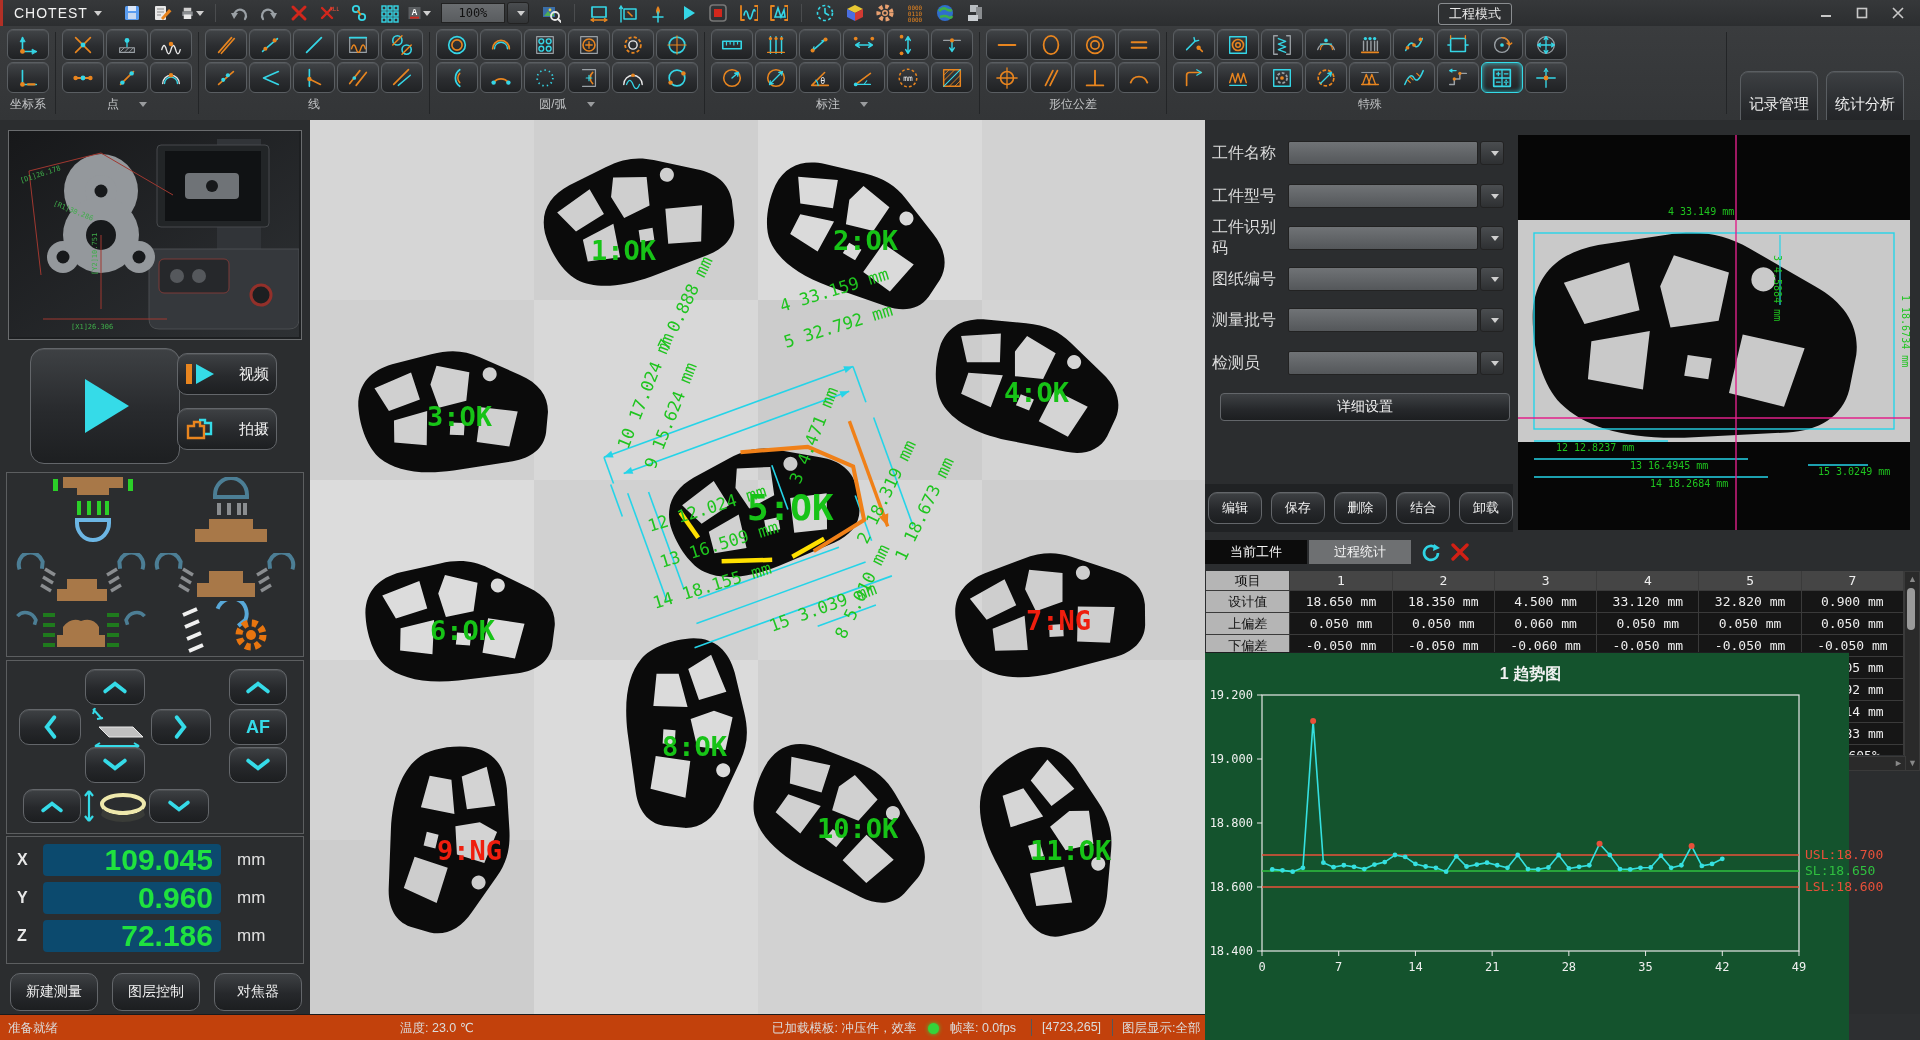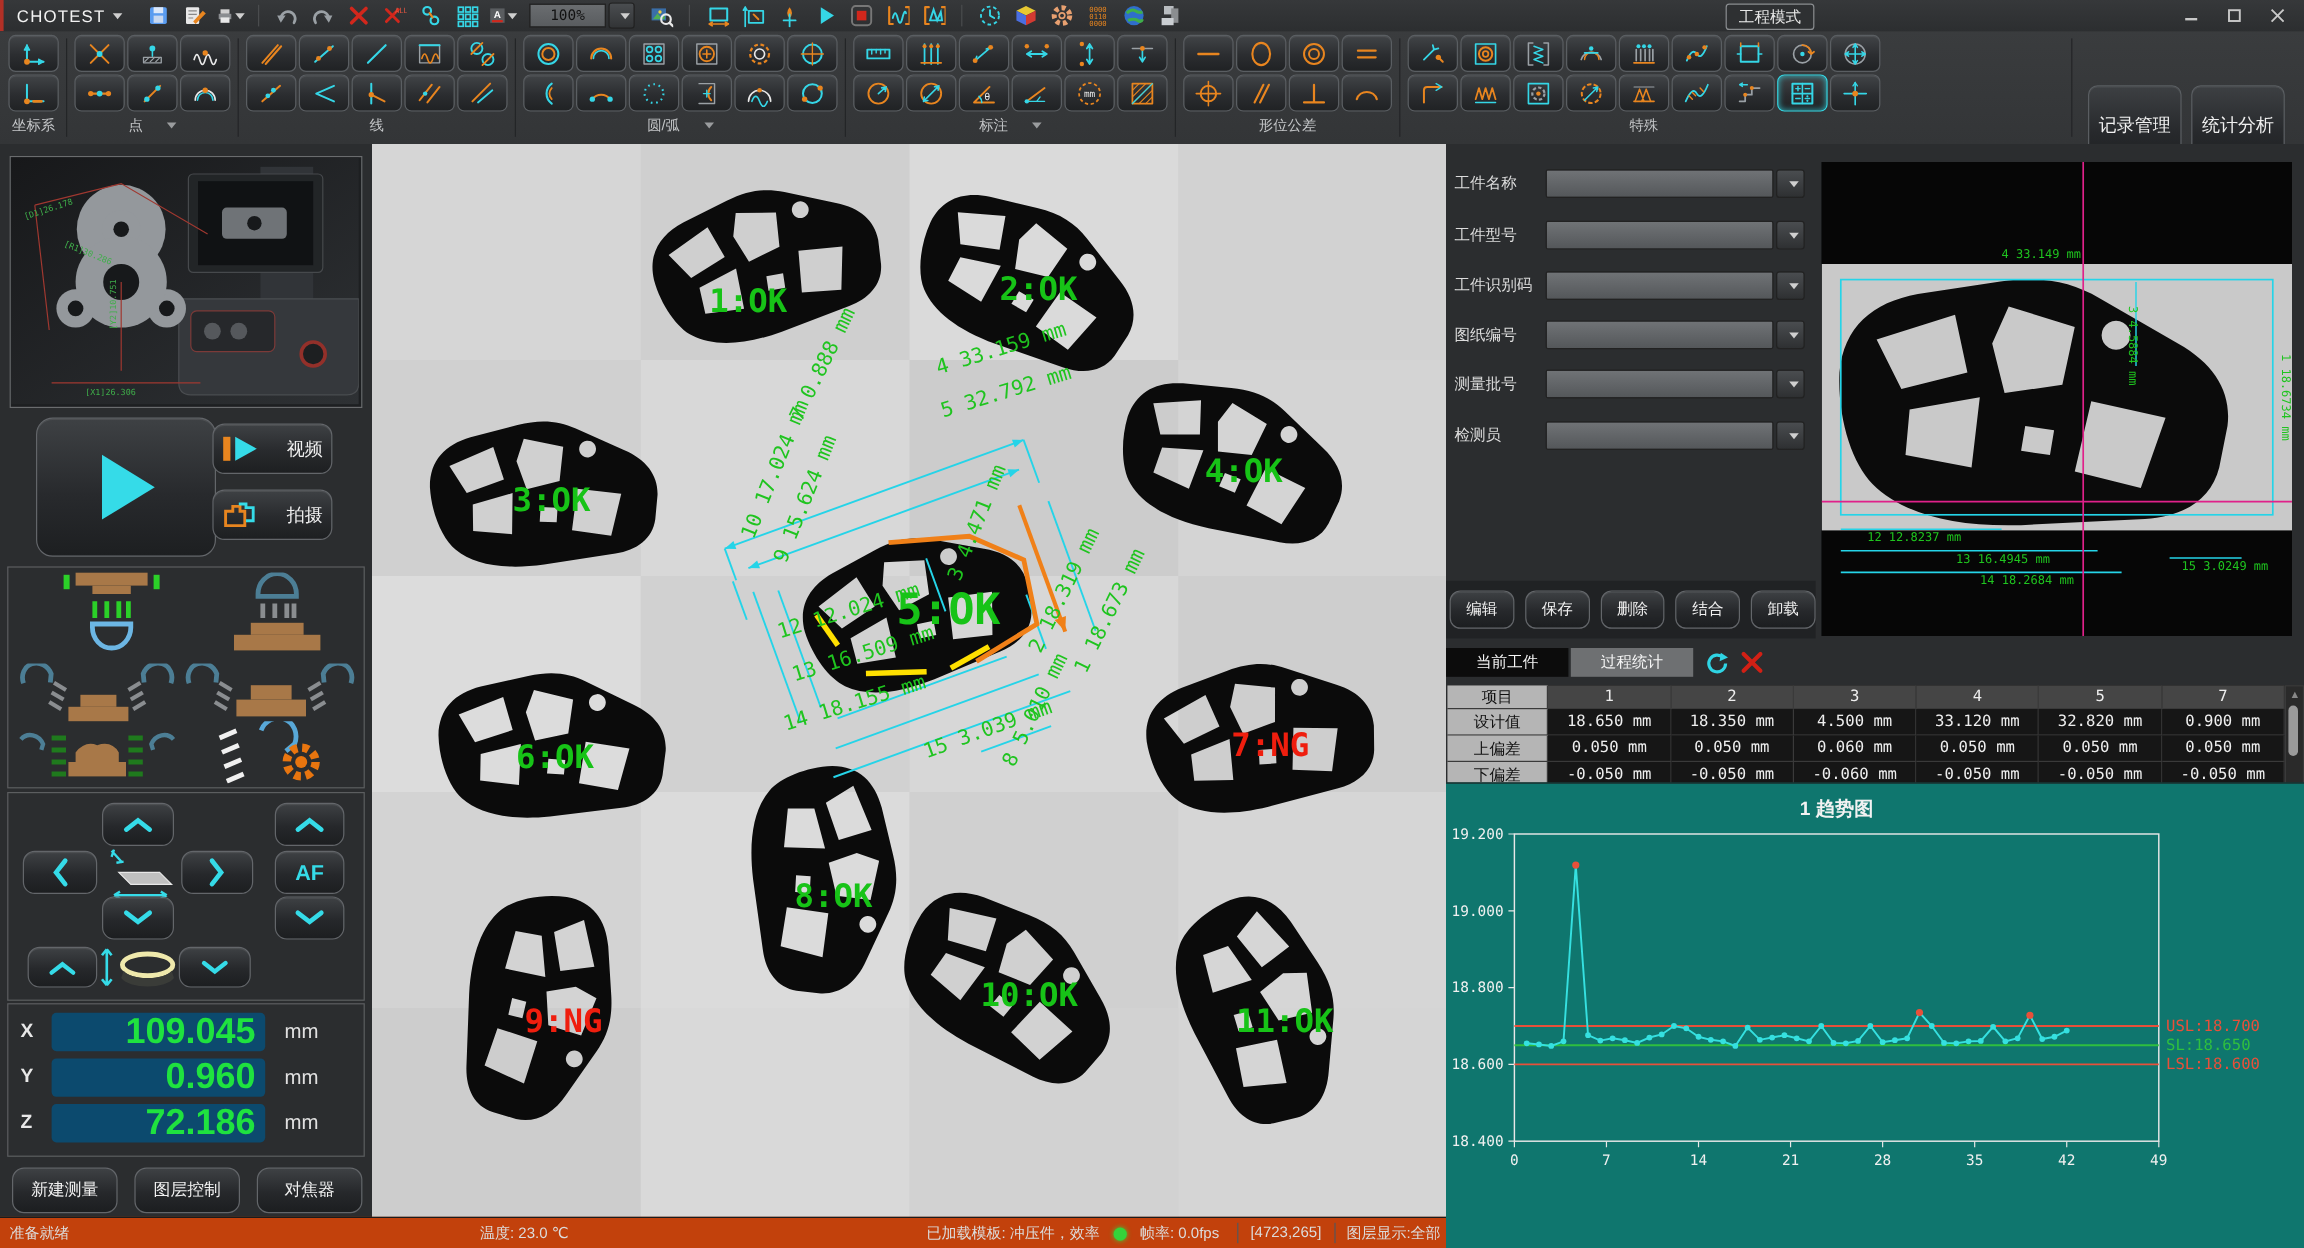--- a/index.html
+++ b/index.html
@@ -48,21 +48,21 @@
   .dro-axis{width:26px;color:#e8e8e8;font-size:16px;font-weight:bold;}
   .dro-val{width:170px;height:32px;background:#0c4a6e;border-radius:4px;color:#1fe23f;font-size:30px;font-weight:bold;text-align:right;padding-right:8px;line-height:32px;font-family:"Liberation Sans",sans-serif;}
   .dro-unit{margin-left:16px;color:#e0e0e0;font-size:17px;}
   .lp-bottom-btn{position:absolute;top:853px;height:36px;border:1px solid #63666a;border-radius:10px;background:linear-gradient(#3e4144,#26282b 55%,#1c1e20);color:#f0f0f0;font-size:14px;display:flex;align-items:center;justify-content:center;}
   
   #main-view{position:absolute;left:310px;top:120px;width:895px;height:894px;background:#d2d2d2;overflow:hidden;}
   .tile{position:absolute;}
   
   #right-panel{position:absolute;left:1205px;top:120px;width:715px;height:894px;background:#2b2d2f;}
   .form-row{position:absolute;left:7px;width:300px;height:22px;display:flex;align-items:center;}
-  .form-label{width:76px;color:#dcdcdc;font-size:13px;}
+  .form-label{width:76px;color:#dcdcdc;font-size:16px;}
   .combo{width:188px;height:22px;background:linear-gradient(#707376,#54575a);border:1px solid #222;border-radius:2px;}
   .combo-arr{width:22px;height:22px;margin-left:2px;border-radius:3px;background:linear-gradient(#4a4d50,#2e3032);border:1px solid #222;display:flex;align-items:center;justify-content:center;}
   #detail-btn{position:absolute;left:15px;top:273px;width:288px;height:26px;border:1px solid #63666a;border-radius:4px;background:linear-gradient(#3e4144,#26282b 60%,#1c1e20);color:#f0f0f0;font-size:14px;display:flex;align-items:center;justify-content:center;}
   #inset-box{position:absolute;left:313px;top:15px;width:392px;height:395px;background:#040404;}
   #action-strip{position:absolute;left:0px;top:364px;width:308px;height:48px;background:#202224;display:flex;align-items:center;gap:9px;padding-left:3px;box-sizing:border-box;}
   .act-btn{width:52px;height:30px;border:1px solid #63666a;border-radius:9px;background:linear-gradient(#3e4144,#26282b 55%,#1c1e20);color:#f0f0f0;font-size:13px;display:flex;align-items:center;justify-content:center;box-shadow:inset 0 1px 0 rgba(255,255,255,.08);}
   #tabs-row{position:absolute;left:0;top:420px;height:24px;display:flex;align-items:center;}
   .tab{height:24px;padding:0 25px;font-size:13px;display:flex;align-items:center;}
   .tab.active{background:#0c0c0c;color:#f5f5f5;}
   .tab.inactive{background:#6e7072;color:#f5f5f5;margin-left:2px;}
@@ -73,21 +73,21 @@
   .tcell{border-right:1px solid #3a3a3a;border-bottom:1px solid #3a3a3a;display:flex;align-items:center;justify-content:center;font-size:13px;font-family:"DejaVu Sans Mono",monospace;color:#eee;background:#161616;}
   .tcell.lab{width:84px;background:#b5b5b5;color:#111;font-family:"Liberation Sans",sans-serif;}
   .tcell.val{width:102px;}
   .trow.header .tcell.val{background:#454545;}
   #vscroll{position:absolute;left:699px;top:451px;width:14px;height:198px;background:#2a2a2a;border:1px solid #3a3a3a;}
   #vthumb{position:absolute;left:2px;top:16px;width:8px;height:42px;background:#9a9a9a;border-radius:4px;}
   #hscroll{position:absolute;left:1px;top:636px;width:698px;height:13px;background:#2a2a2a;border:1px solid #3a3a3a;}
   #hthumb{position:absolute;left:14px;top:2px;width:460px;height:7px;background:#9a9a9a;border-radius:4px;}
   .scr-arr{position:absolute;color:#888;font-size:9px;line-height:12px;}
   
-  #chart-panel{position:absolute;left:1205px;top:652px;width:715px;height:388px;background:#0f766e;border-top:1px solid #1c1d1f;}
+  #chart-panel{position:absolute;left:1205px;top:652px;width:644px;height:388px;background:#14532d;border-top:1px solid #1c1d1f;}
   
   #statusbar{position:absolute;left:0;top:1014px;width:1205px;height:26px;background:#c2410c;border-top:1px solid #1a1b1d;font-size:12.5px;color:#dcdcdc;}
   .sb{position:absolute;top:5px;}
   .sbsep{position:absolute;top:4px;width:1px;height:17px;background:#55575a;}
   #eff-dot{position:absolute;left:928px;top:8px;width:11px;height:11px;border-radius:50%;background:#35d33a;box-shadow:0 0 4px #35d33a;}
 </style>
 </head>
 <body>
 
 <div id="app">
@@ -1191,20 +1191,21 @@
           </div>
         </div>
         <div class="form-row" style="top: 232px;">
           <span class="form-label">检测员</span>
   <div class="combo"></div>
   <div class="combo-arr">
             <span class="caret"></span>
           </div>
         </div>
       </div>
+    <div id="detail-btn">详细设置</div>
 
     <div id="inset-box">
       <svg id="inset-svg" width="392" height="395" viewBox="0 0 392 395">
           <rect x="0" y="0" width="392" height="395" fill="#060606"></rect>
           <rect x="0" y="85" width="392" height="222" fill="#c9c9c9"></rect>
           <use href="#part-shape" transform="translate(180 196) scale(1.72)"></use>
           <rect x="16" y="98" width="360" height="196" fill="none" stroke="#25d4e8" stroke-width="1.4"></rect>
           <line x1="16" y1="306" x2="150" y2="306" stroke="#25d4e8" stroke-width="1.3"></line>
           <line x1="16" y1="324" x2="230" y2="324" stroke="#25d4e8" stroke-width="1.3"></line>
           <line x1="16" y1="342" x2="250" y2="342" stroke="#25d4e8" stroke-width="1.3"></line>

